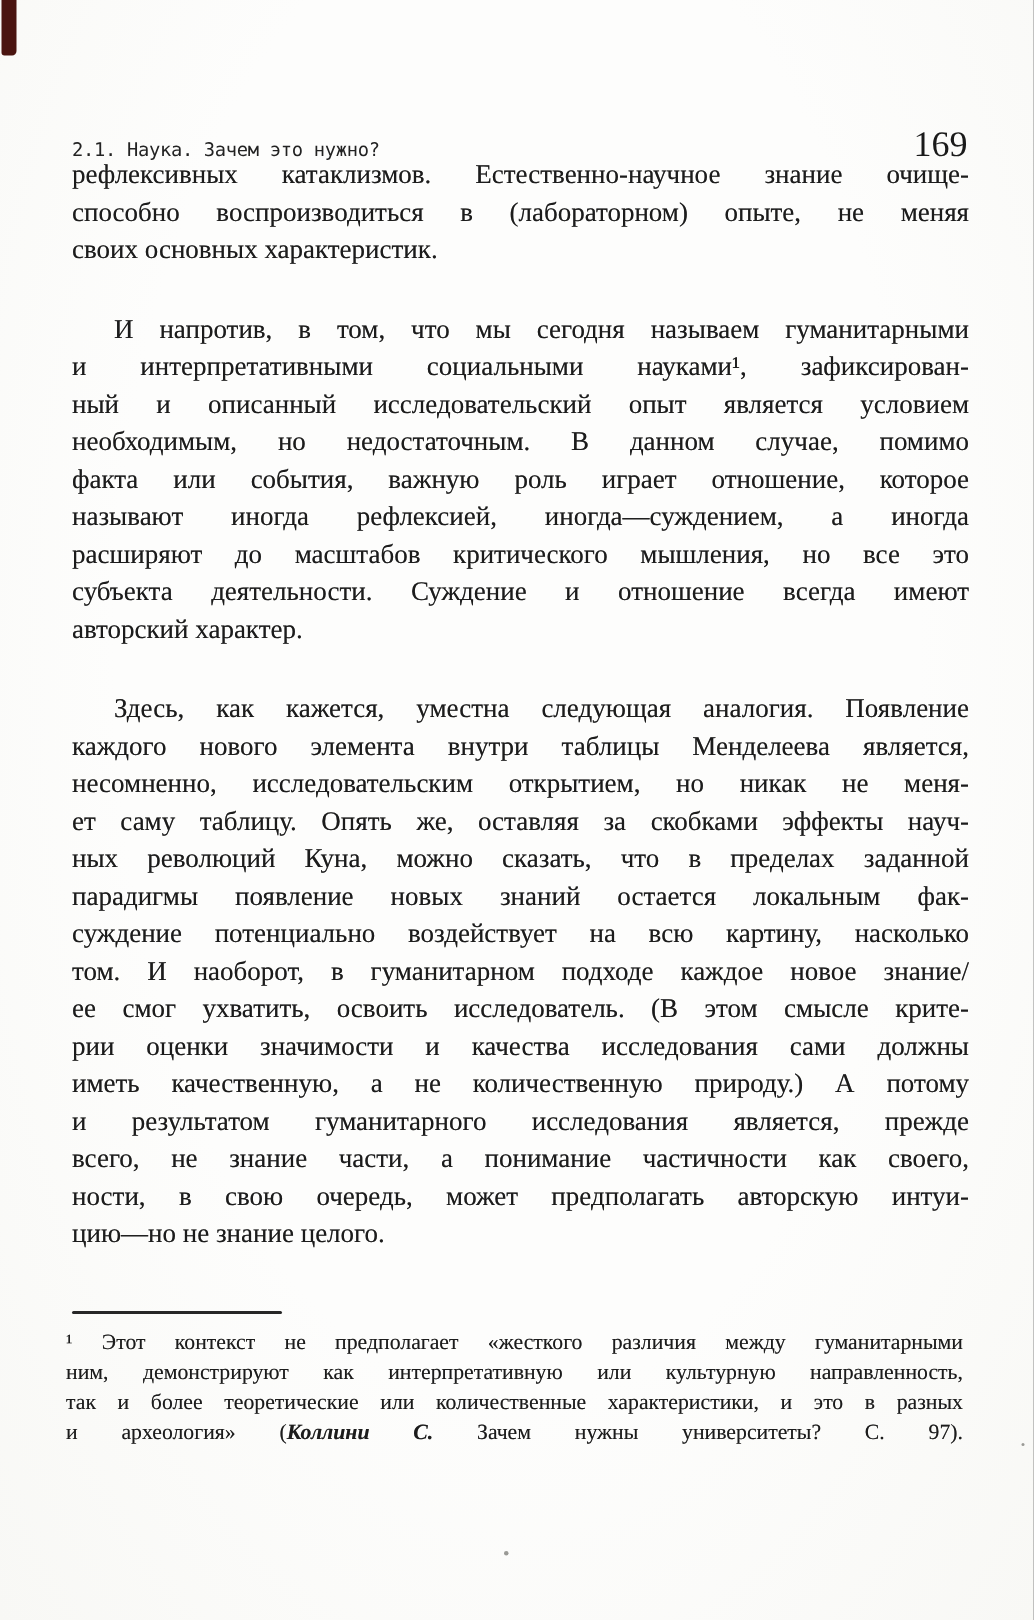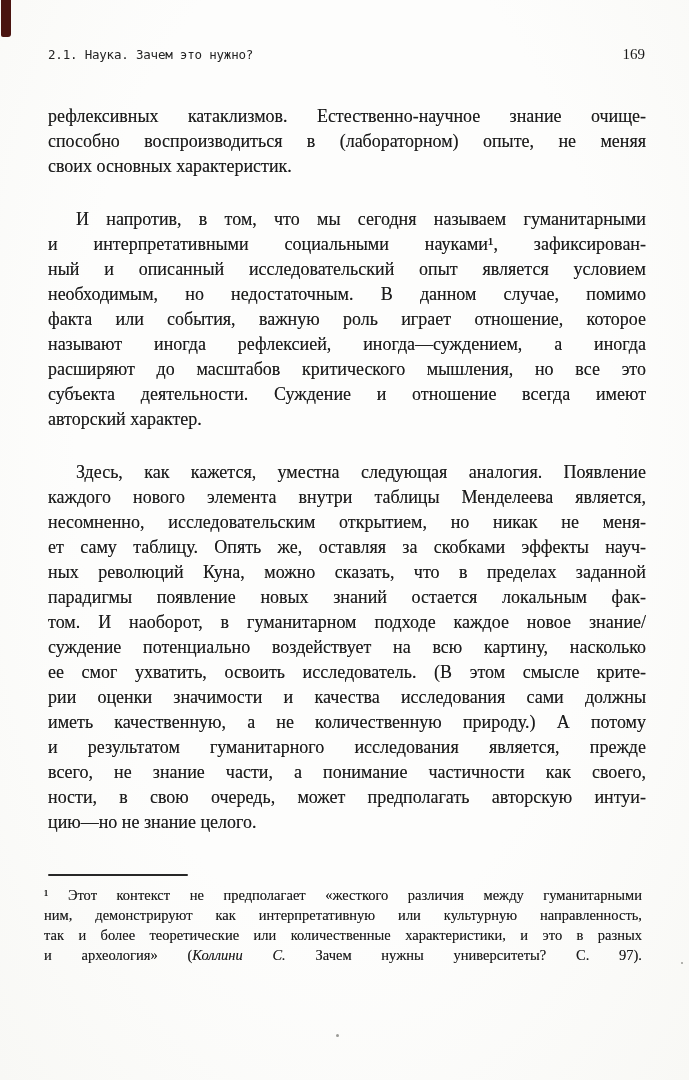--- a/index.html
+++ b/index.html
@@ -28,23 +28,24 @@
     justify-content: space-between;
     align-items: baseline;
   }
   .running-head {
     font-family: "DejaVu Sans Mono", monospace;
     font-size: 12.5px;
     letter-spacing: -0.2px;
     color: #232323;
   }
   .page-number {
-    font-size: 15px;
+    font-size: 24px;
     font-feature-settings: "onum" 1;
     color: #1a1a1a;
+    margin-top: 38px;
   }
   .body-text {
     position: absolute;
     top: 104px; left: 48px;
     width: 598px;
   }
   .body-text .line {
     font-size: 18px;
     line-height: 25px;
     text-align: justify;
@@ -67,21 +68,21 @@
     width: 598px;
   }
   .footnotes .line {
     font-size: 14.5px;
     line-height: 20px;
     text-align: justify;
     text-align-last: justify;
     text-shadow: 0 0 0.35px rgba(20,20,20,0.5);
     white-space: nowrap;
   }
-  .footnotes .line i { font-style: italic; }
+  .footnotes .line i { font-style: italic; font-weight: bold; }
   .speck {
     position: absolute;
     background: #9a9a96;
     border-radius: 50%;
   }
   .speck-1 { left: 336px; top: 1034px; width: 3px; height: 3px; }
   .speck-2 { left: 681px; top: 962px; width: 2px; height: 2px; }
 </style>
 </head>
 <body>
@@ -106,22 +107,22 @@
       <div class="line">называют иногда рефлексией, иногда—суждением, а иногда</div>
       <div class="line">расширяют до масштабов критического мышления, но все это</div>
       <div class="line">субъекта деятельности. Суждение и отношение всегда имеют</div>
       <div class="line para-end">авторский характер.</div>
       <div class="line indent">Здесь, как кажется, уместна следующая аналогия. Появление</div>
       <div class="line">каждого нового элемента внутри таблицы Менделеева является,</div>
       <div class="line">несомненно, исследовательским открытием, но никак не меня-</div>
       <div class="line">ет саму таблицу. Опять же, оставляя за скобками эффекты науч-</div>
       <div class="line">ных революций Куна, можно сказать, что в пределах заданной</div>
       <div class="line">парадигмы появление новых знаний остается локальным фак-</div>
+      <div class="line">суждение потенциально воздействует на всю картину, насколько</div>
       <div class="line">том. И наоборот, в гуманитарном подходе каждое новое знание/</div>
-      <div class="line">суждение потенциально воздействует на всю картину, насколько</div>
       <div class="line">ее смог ухватить, освоить исследователь. (В этом смысле крите-</div>
       <div class="line">рии оценки значимости и качества исследования сами должны</div>
       <div class="line">иметь качественную, а не количественную природу.) А потому</div>
       <div class="line">и результатом гуманитарного исследования является, прежде</div>
       <div class="line">всего, не знание части, а понимание частичности как своего,</div>
       <div class="line">ности, в свою очередь, может предполагать авторскую интуи-</div>
       <div class="line para-end">цию—но не знание целого.</div>
     </div>
 
   <div class="footnote-rule"></div>

